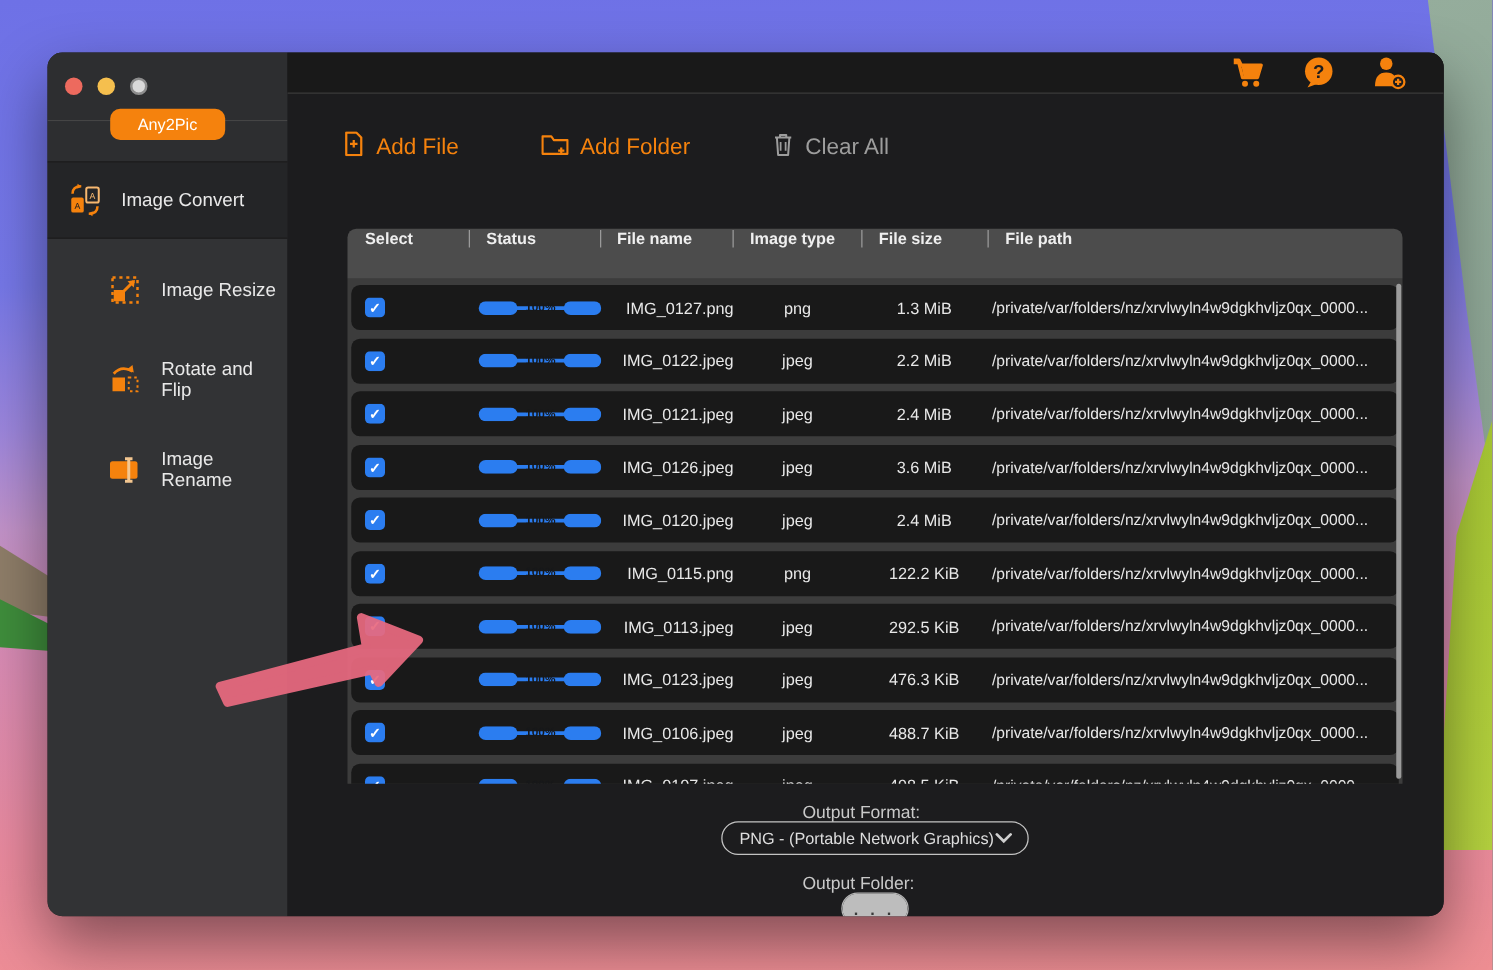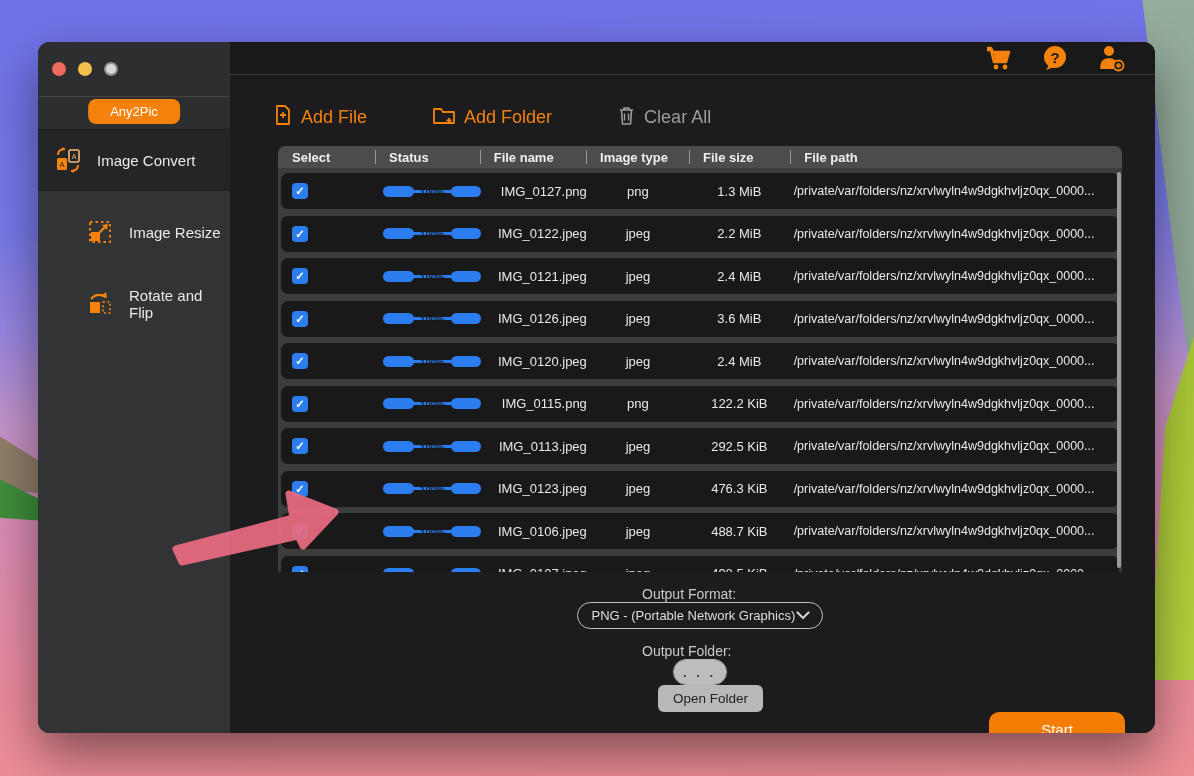--- a/index.html
+++ b/index.html
@@ -24,41 +24,41 @@
     box-shadow:0 22px 50px rgba(0,0,0,.45); background:#1c1c1e; }
 
   
   .sidebar { width:192px; background:#323335; flex:none; position:relative; }
   .sidebar-top { height:54px; background:#2d2e30; display:flex; align-items:center; padding-left:14px; gap:12px; }
   .tl { width:14px; height:14px; border-radius:50%; }
   .tl-red { background:#ed6a5e; }
   .tl-yellow { background:#f5bf4e; }
   .tl-gray { background:#d9d9d9; border:2px solid #8d8d8d; }
   .side-divider { height:1px; background:#454545; }
-  .badge { position:absolute; left:50%; transform:translateX(-50%); top:57px; z-index:5;
+  .badge { position:absolute; left:50%; transform:translateX(-50%); top:45px; z-index:5;
     background:#f5820d; color:#fff; font-size:13px; padding:5px 22px; border-radius:8px; }
   .side-header-pad { height:32px; background:#2d2e30; }
   .nav-item { height:62px; display:flex; align-items:center; gap:15px; padding-left:16px; color:#e9e9e9; font-size:15px; cursor:default; }
   .nav-item.active { background:#242527; border-top:1px solid #1d1d1d; border-bottom:1px solid #1d1d1d; }
   .nav-item + .nav-item:not(.active) { margin-top:10px;margin-left:32px; }
   .nav-icon { width:28px; height:28px; flex:none; display:flex; align-items:center; justify-content:center; }
 
   
   .main { flex:1; display:flex; flex-direction:column; position:relative; background:#1c1c1e; }
   .topbar { height:54px; background:#191919; border-bottom:1px solid #3b3b3b; display:flex; align-items:center;
     justify-content:flex-end; gap:24px; padding-right:28px; }
   .top-icon { width:32px; height:32px; display:flex; align-items:center; justify-content:center; cursor:pointer; }
 
   .toolbar { display:flex; gap:66px; margin:30px 0 16px 44px; align-items:center; }
   .tool-btn { display:flex; align-items:center; gap:9px; font-size:18px; color:#f5820d; cursor:pointer; }
   .tool-btn.muted { color:#9d9d9d; }
 
   
   .table { margin-left:48px; width:844px; position:relative; }
-  .thead { height:22px; background:#4c4c4c; border-radius:7px 7px 0 0; display:flex; align-items:center; }
+  .thead { height:40px; background:#4c4c4c; border-radius:7px 7px 0 0; display:flex; align-items:flex-start;margin-top:37px; }
   .th { color:#efefef; font-size:13px; font-weight:bold; position:relative; padding-left:14px; }
   .th:not(:first-child)::before { content:""; position:absolute; left:0; top:50%; transform:translateY(-50%);
     width:1px; height:14px; background:#9a9a9a; }
   .rows-wrap { background:#3c3c3c; height:404px; overflow:hidden; padding:5px 3px 0 3px; position:relative; }
   .row { height:36px; background:#191919; border-radius:7px; margin-bottom:6.5px; display:flex; align-items:center;
     color:#e8e8e8; font-size:13px; }
   .cell { overflow:hidden; white-space:nowrap; }
   .c-select { width:11.5%; padding-left:11px; }
   .c-status { width:12.4%; display:flex; justify-content:flex-end; }
   .c-name   { width:12.6%; text-align:right; }
@@ -150,20 +150,29 @@
         <svg width="26" height="26" viewBox="0 0 26 26">
           <rect x="3" y="11" width="10" height="11" fill="#f5820d"></rect>
           <rect x="16" y="11" width="7" height="11" fill="none" stroke="#f5820d" stroke-width="1.6" stroke-dasharray="2 2.4"></rect>
           <path d="M4 8 Q10 1 19 6" fill="none" stroke="#f5820d" stroke-width="2.2"></path>
           <path d="M20 7 l-1 -6 -5 4 z" fill="#f5820d"></path>
         </svg>
       </span>
       <span>Rotate and Flip</span>
     </div>
 
+    <div class="nav-item">
+      <span class="nav-icon">
+        <svg width="28" height="24" viewBox="0 0 28 24">
+          <rect x="2" y="5" width="22" height="14" rx="2" fill="#f5820d"></rect>
+          <path d="M17 3 v18 M14 3 h6 M14 21 h6" stroke="#f3c690" stroke-width="2.4" fill="none"></path>
+        </svg>
+      </span>
+      <span>Image Rename</span>
+    </div>
   </div>
 
   <div class="main">
 
     <div class="topbar">
       <span class="top-icon">
         <svg width="30" height="30" viewBox="0 0 30 30">
           <path d="M3 5 h4 l2 4 h16 l-3 10 H10 L7 7 H3" fill="none" stroke="#f5820d" stroke-width="2.6" stroke-linejoin="round"></path>
           <path d="M9 9 h16 l-3 10 H11 z" fill="#f5820d"></path>
           <circle cx="12" cy="24" r="2.4" fill="#f5820d"></circle>

